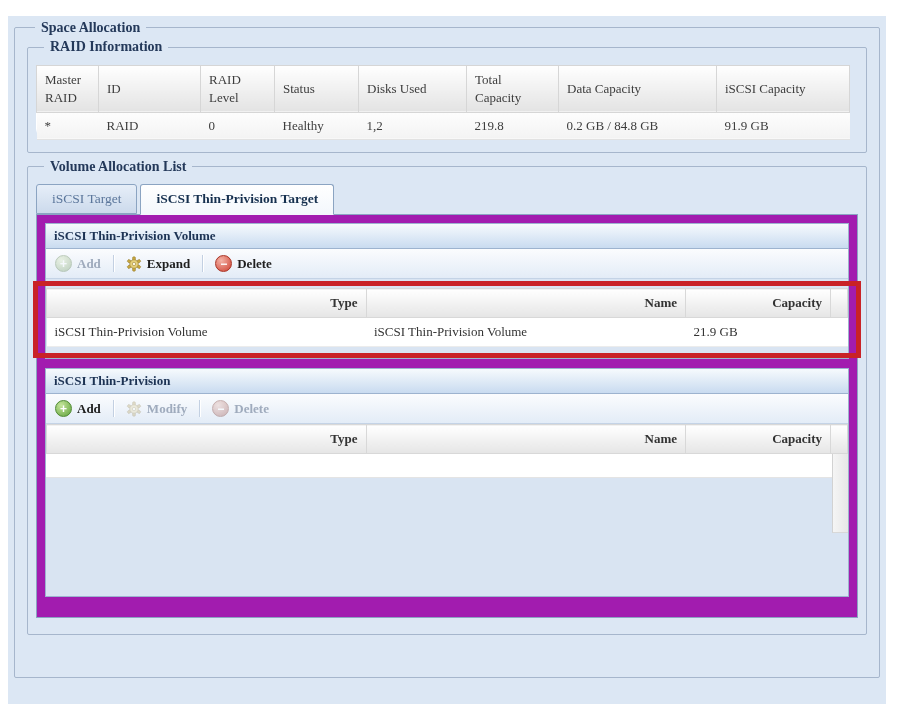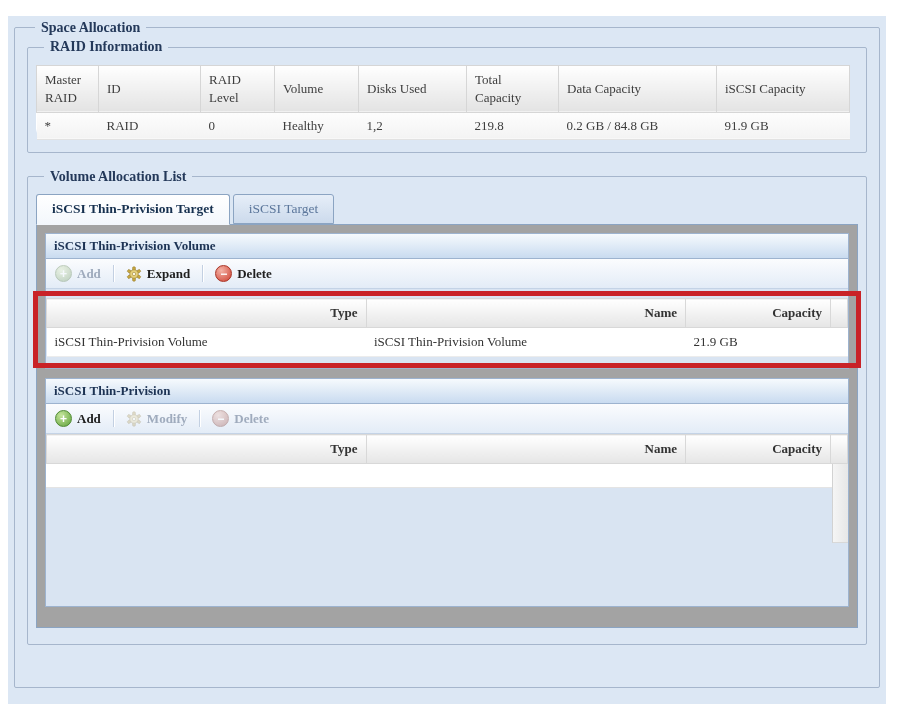--- a/index.html
+++ b/index.html
@@ -11,21 +11,21 @@
     position:absolute; left:8px; top:16px; width:878px; height:696px;
     background:#dce7f4;
   }
   fieldset { border:1px solid #a6b6cc; border-radius:2px; margin:0; padding:0; }
   legend {
     font-weight:bold; color:#24395a; font-size:14px;
     padding:0 6px; margin-left:8px; line-height:1.1;
   }
   .outer-fs { margin:4px 6px 0 6px; padding:0 12px 42px 12px; background:#dce7f4; }
   .raid-fs  { margin-top:4px; padding:10px 16px 12px 8px; }
-  .vol-fs   { margin-top:16px; padding:6px 8px 16px 8px; }
+  .vol-fs   { margin-top:6px; padding:6px 8px 16px 8px; }
 
   
   table.raid { width:100%; border-collapse:collapse; table-layout:fixed;
                font-size:13px; color:#3d3d3d; background:#fff;border-radius:12px; }
   table.raid th {
     background:linear-gradient(#ffffff,#e3e3e3);
     border:1px solid #d6d6d6; font-weight:normal; text-align:left;
     padding:3px 8px; height:40px; vertical-align:middle; line-height:1.35;
   }
   table.raid td {
@@ -39,21 +39,21 @@
     padding:6px 15px 6px; font-size:13.5px; color:#5b769b;
     background:linear-gradient(#e6eef8,#ccdaec);
     border:1px solid #8ba4c2; border-bottom:1px solid #8ba4c2;
     border-radius:3px 3px 0 0; margin-right:3px; cursor:pointer; white-space:nowrap;
   }
   .tab.active {
     background:linear-gradient(#ffffff,#f3f7fc); color:#16304f; font-weight:bold;
     border-bottom:1px solid #f3f7fc; margin-bottom:-1px; padding-bottom:7px;
   }
   .tab-panel {
-    border:1px solid #8ba4c2; background:#a3a3a3; padding:8px; height:386px;
+    border:1px solid #8ba4c2; background:#a21caf; padding:8px; height:386px;
     position:relative; z-index:1;
   }
 
   
   .panel { border:1px solid #9db3cf; background:#d9e4f2; overflow:visible; }
   .panel-header {
     background:linear-gradient(#f6fafd,#c9dbf0);
     border-bottom:1px solid #9db3cf; padding:4px 8px;
     font-weight:bold; font-size:13px; color:#1d3354;
   }
@@ -118,21 +118,21 @@
           <col style="width:108px">
             <col style="width:92px">
             <col style="width:158px">
             <col>
         </colgroup>
         <tbody>
             <tr>
           <th>Master RAID</th>
           <th>ID</th>
           <th>RAID Level</th>
-          <th>Volume</th>
+          <th>Status</th>
           <th>Disks Used</th>
           <th>Total Capacity</th>
           <th>Data Capacity</th>
           <th>iSCSI Capacity</th>
         </tr>
         <tr>
           <td>*</td>
           <td>RAID</td>
           <td>0</td>
           <td>Healthy</td>
@@ -142,22 +142,22 @@
           <td>91.9 GB</td>
         </tr>
       </tbody>
         </table>
     </fieldset>
 
     <fieldset class="vol-fs">
       <legend>Volume Allocation List</legend>
 
       <div class="tabs">
+        <div class="tab">iSCSI Target</div>
         <div class="tab active">iSCSI Thin-Privision Target</div>
-        <div class="tab">iSCSI Target</div>
       </div>
 
       <div class="tab-panel">
 
         <div class="panel">
           <div class="panel-header">iSCSI Thin-Privision Volume</div>
           <div class="toolbar">
             <div class="tb-btn disabled">
               <span class="glyph icon-circle icon-add">+</span>
               <span>Add</span>

